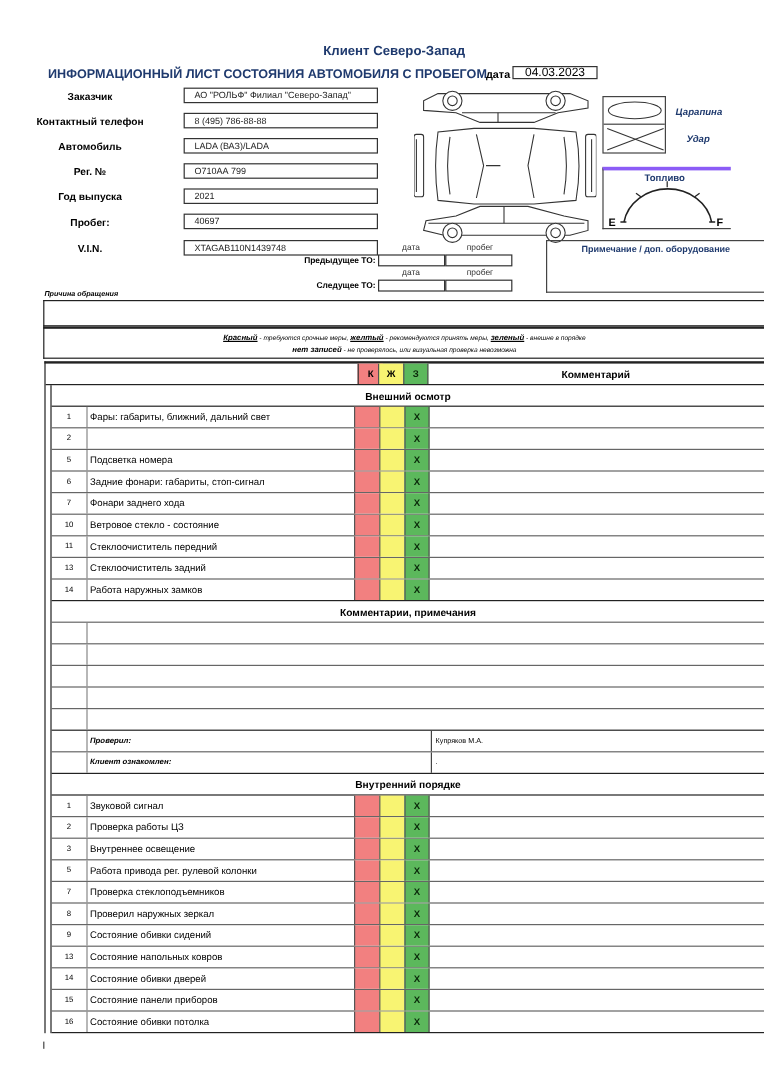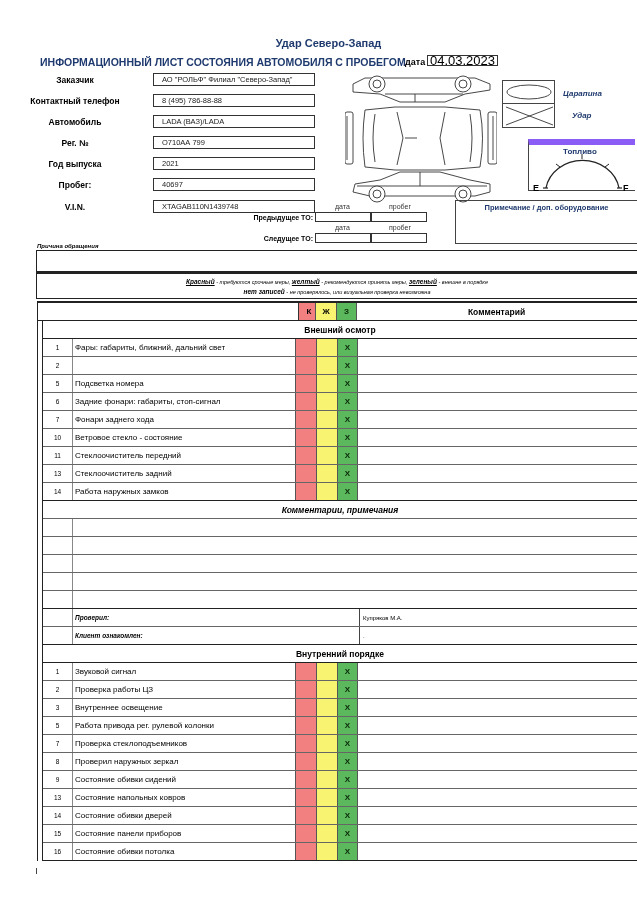--- a/index.html
+++ b/index.html
@@ -2,36 +2,36 @@
 <html><head>
 <meta charset="utf-8">
 <style>
   * { box-sizing: border-box; margin: 0; padding: 0; }
   html, body { width: 637px; height: 900px; background: #ffffff; overflow: hidden; }
   body { position: relative; font-family: "Liberation Sans", sans-serif; color: #000; }
   .abs { position: absolute; }
   .company { left: 0; width: 637px; top: 37px; text-align: center; font-weight: bold; font-size: 11px; color: #1f3a6e; padding-left: 20px; }
   .doc-title { left: 40px; top: 56px; font-weight: bold; font-size: 10.5px; color: #1f3a6e; }
   .date-label { left: 405px; top: 57px; font-weight: bold; font-size: 9px; }
-  .date-box { left: 427px; top: 55px; width: 71px; height: 11px; border: 1px solid #333; font-size: 13px; text-align: center; line-height: 10px; }
+  .date-box { left: 427px; top: 55px; width: 71px; height: 11px; border: 1px solid #333; font-size: 10px; text-align: center; line-height: 10px; }
 
   .field-label { font-weight: bold; font-size: 8.5px; text-align: center; width: 150px; left: 0; }
   .field-box { left: 153px; width: 162px; height: 13px; border: 1px solid #333; font-size: 7.5px; line-height: 12px; padding-left: 8px; color: #222; }
 
   .to-label { font-weight: bold; font-size: 7px; text-align: right; width: 313px; left: 0; }
   .to-box { height: 10px; border: 1px solid #333; }
   .to-sub { font-size: 7px; color: #333; }
 
   .cars { left: 345px; top: 72px; width: 152px; height: 134px; }
 
   .legend-box { left: 502px; top: 80px; width: 53px; height: 48px; border: 1px solid #444; }
   .legend-box .half { height: 23px; border-bottom: 1px solid #444; position: relative; }
   .legend-text { font-weight: bold; font-size: 8px; color: #1f3a6e; font-style: italic; }
 
-  .fuel-box { left: 528px; top: 139px; width: 107px; height: 52px; border-left: 1px solid #444; border-top: 6px solid #8b5cf6; border-bottom: 1px solid #444; }
+  .fuel-box { left: 502px; top: 139px; width: 107px; height: 52px; border-left: 1px solid #444; border-top: 3px solid #8b5cf6; border-bottom: 1px solid #444; }
   .fuel-title { font-weight: bold; font-size: 8px; color: #1f3a6e; }
 
   .notes-box { left: 455px; top: 200px; width: 182px; height: 44px; border: 1px solid #444; border-right: none; }
   .notes-title { font-weight: bold; font-size: 7.5px; color: #1f3a6e; text-align: center; margin-top: 2px; }
 
   .reason-label { left: 37px; top: 243px; font-size: 6px; font-style: italic; font-weight: bold; }
   .reason-box { left: 36px; top: 250px; width: 601px; height: 22px; border: 1.5px solid #222; border-right: none; }
   .legend-strip { left: 36px; top: 272px; width: 601px; height: 27px; border: 1.5px solid #222; border-right: none; border-top: 2px solid #222; }
   .legend-strip .line1 { text-align: center; font-size: 5.5px; font-style: italic; margin-top: 4px; }
   .legend-strip .line2 { text-align: center; font-size: 5.5px; font-style: italic; margin-top: 3px; }
@@ -43,35 +43,35 @@
   .inner { margin-left: 4px; border-left: 1.5px solid #222; }
   .row { position: relative; height: 18px; border-bottom: 1px solid #666; }
   .row.thick { border-bottom: 1.5px solid #222; }
   .num { position: absolute; left: 0; width: 30px; top: 0; height: 100%; font-size: 6.5px; text-align: center; line-height: 18px; border-right: 1px solid #888; }
   .desc { position: absolute; left: 32px; top: 0; font-size: 8px; line-height: 18px; }
   .ck { position: absolute; top: 0; height: 100%; width: 21px; text-align: center; font-size: 8px; font-weight: bold; line-height: 18px; }
   .ck.k { left: 252px; background: #f28080; border-left: 1px solid #555; }
   .ck.zh { left: 273px; background: #f8f472; border-left: 1px solid #555; }
   .ck.z { left: 294px; background: #5cb85c; border-left: 1px solid #555; border-right: 1px solid #555; color: #0b2a0b; }
   .section-title { text-align: center; font-weight: bold; font-size: 8.5px; line-height: 18px; }
-  .section-title.italic { font-style: italic; }
+  .section-title.italic { }
   .comment-hdr { position: absolute; left: 318px; right: 0; text-align: center; font-weight: bold; font-size: 8.5px; line-height: 18px; top: 0; }
   .blank { position: relative; height: 18px; border-bottom: 1px solid #666; }
   .blank .stub { position: absolute; left: 0; width: 30px; top: 0; height: 100%; border-right: 1px solid #888; }
   .sign-row { position: relative; height: 18px; border-bottom: 1px solid #666; }
   .sign-row .lbl { position: absolute; left: 32px; font-size: 6.5px; font-style: italic; font-weight: bold; line-height: 18px; }
   .sign-row .div { position: absolute; left: 316px; top: 0; height: 100%; border-left: 1px solid #444; }
   .sign-row .val { position: absolute; left: 320px; font-size: 6px; line-height: 18px; }
   .sign-row .stub { position: absolute; left: 0; width: 30px; top: 0; height: 100%; border-right: 1px solid #888; }
   .bottom-tick { left: 36px; top: 868px; height: 6px; border-left: 1px solid #444; }
 </style>
 </head>
 <body>
 
-<div class="abs company">Удар Северо-Запад</div>
+<div class="abs company">Клиент Северо-Запад</div>
 <div class="abs doc-title">ИНФОРМАЦИОННЫЙ ЛИСТ СОСТОЯНИЯ АВТОМОБИЛЯ С ПРОБЕГОМ</div>
 <div class="abs date-label">дата</div>
 <div class="abs date-box">04.03.2023</div>
 
 <div class="abs field-label" style="top:75px">Заказчик</div>
 <div class="abs field-box" style="top:73px">АО "РОЛЬФ" Филиал "Северо-Запад"</div>
 
 <div class="abs field-label" style="top:96px">Контактный телефон</div>
 <div class="abs field-box" style="top:94px">8 (495) 786-88-88</div>
 

